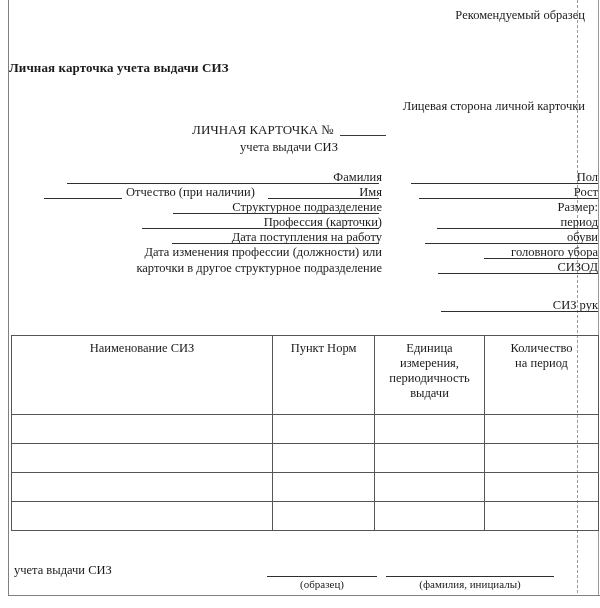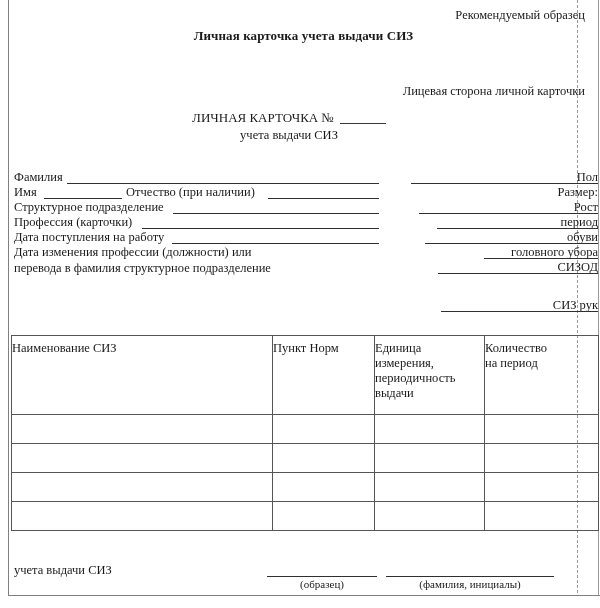--- a/index.html
+++ b/index.html
@@ -46,36 +46,35 @@
   }
 
   
   .hdr-note {
     position: absolute;
     right: 22px;
     font-size: 12.5px;
     white-space: nowrap;
   }
   #note-recommended { top: 8px; }
-  #note-front-side  { top: 84px; }
+  #note-front-side  { top: 99px; }
 
   #doc-title {
     position: absolute;
-    top: 28px;
+    top: 60px;
     left: 0;
     width: 589px;
-    text-align: center;
     font-weight: bold;
     font-size: 13px;
     letter-spacing: .1px;
   }
 
   #card-title-block {
     position: absolute;
-    top: 110px;
+    top: 122px;
     left: 0;
     width: 560px;
     text-align: center;
     font-size: 13px;
   }
   #card-title-line1 {
     display: inline-block;
     white-space: nowrap;
   }
   .num-blank {
@@ -85,21 +84,21 @@
     margin-left: 6px;
     vertical-align: -2px;
     height: 12px;
   }
   #card-title-line2 {
     margin-top: 2px;
     font-size: 12.5px;
   }
 
   
-  .fields-left  { position: absolute; left: 5px;   top: 170px; width: 368px; }
+  .fields-left  { position: absolute; left: 5px;   top: 170px; width: 368px; text-align: right; }
   .fields-right { position: absolute; left: 378px; top: 170px; width: 211px; text-align: right; }
 
   .f-row {
     position: relative;
     height: 15px;
     font-size: 12.5px;
     white-space: nowrap;
     line-height: 15px;
   }
   .f-label { display: inline; }
@@ -122,21 +121,21 @@
   }
   #siz-table th, #siz-table td {
     border: 1px solid #555;
     border-left-color: #555;
     padding: 0;
     vertical-align: top;
   }
   #siz-table thead th {
     height: 79px;
     font-weight: normal;
-    text-align: left;
+    text-align: center;
     padding-top: 5px;
     line-height: 15px;
   }
   #siz-table tbody td { height: 29px; }
   #siz-table col.c1 { width: 261px; }
   #siz-table col.c2 { width: 102px; }
   #siz-table col.c3 { width: 110px; }
   #siz-table col.c4 { width: 114px; }
 
   
@@ -226,41 +225,41 @@
       <span class="f-label">Дата поступления на работу</span>
       <span class="rule" style="left:158px; width:207px;"></span>
     </div>
 
     <div class="f-row no-rule">
       <span class="f-label">Дата изменения профессии (должности) или</span>
       
     </div>
 
     <div class="f-row no-rule" style="height:17px;line-height:17px;">
-      <span class="f-label">перевода в фамилия структурное подразделение</span>
+      <span class="f-label">карточки в другое структурное подразделение</span>
       
     </div>
 
   </div>
 
   <div class="fields-right">
 
     <div class="f-row">
       <span class="f-label">Пол</span>
       <span class="rule" style="left:24px; width:187px;"></span>
+    </div>
+
+    <div class="f-row">
+      <span class="f-label">Рост</span>
+      <span class="rule" style="left:32px; width:179px;"></span>
     </div>
 
     <div class="f-row no-rule">
       <span class="f-label">Размер:</span>
       
-    </div>
-
-    <div class="f-row">
-      <span class="f-label">Рост</span>
-      <span class="rule" style="left:32px; width:179px;"></span>
     </div>
 
     <div class="f-row">
       <span class="f-label">период</span>
       <span class="rule" style="left:50px; width:161px;"></span>
     </div>
 
     <div class="f-row">
       <span class="f-label">обуви</span>
       <span class="rule" style="left:38px; width:173px;"></span>

